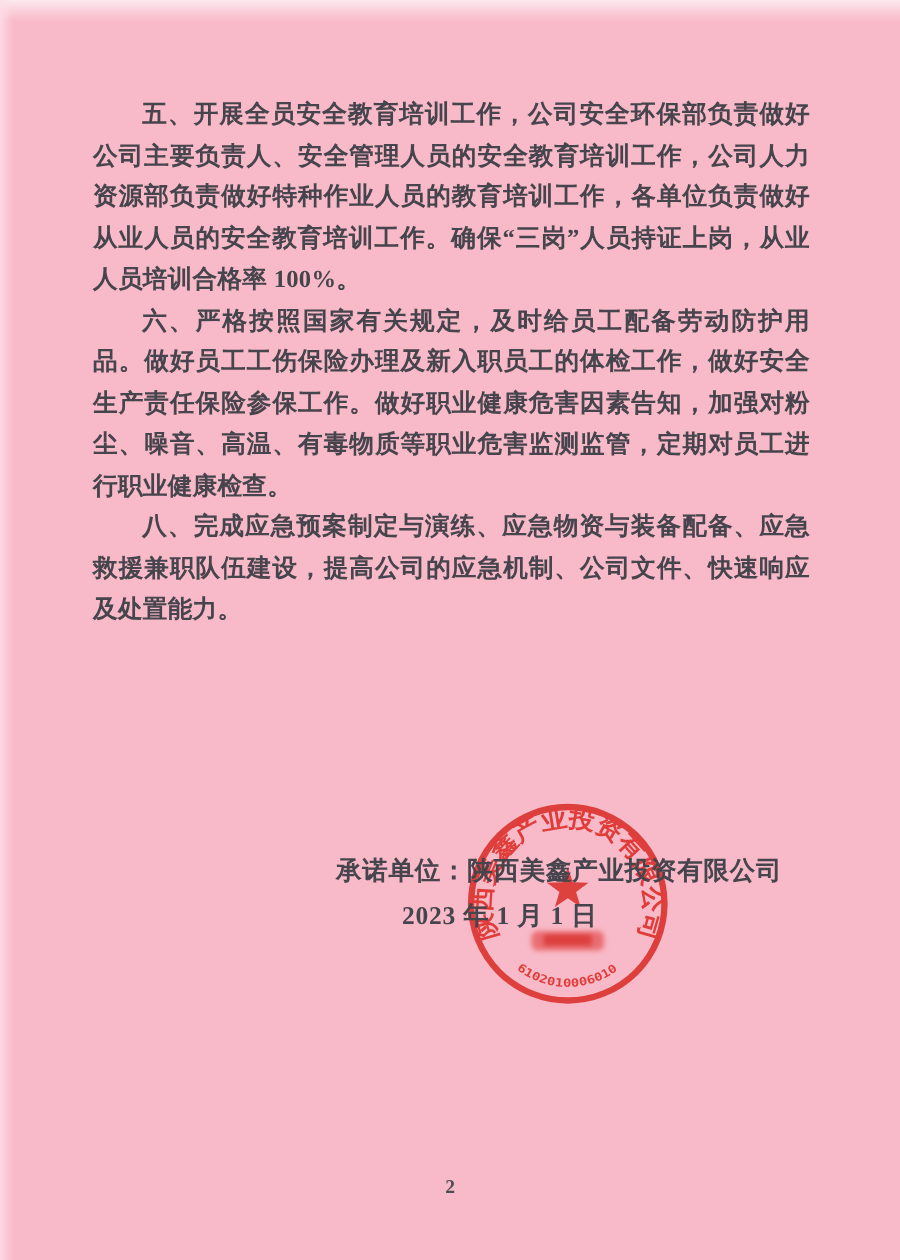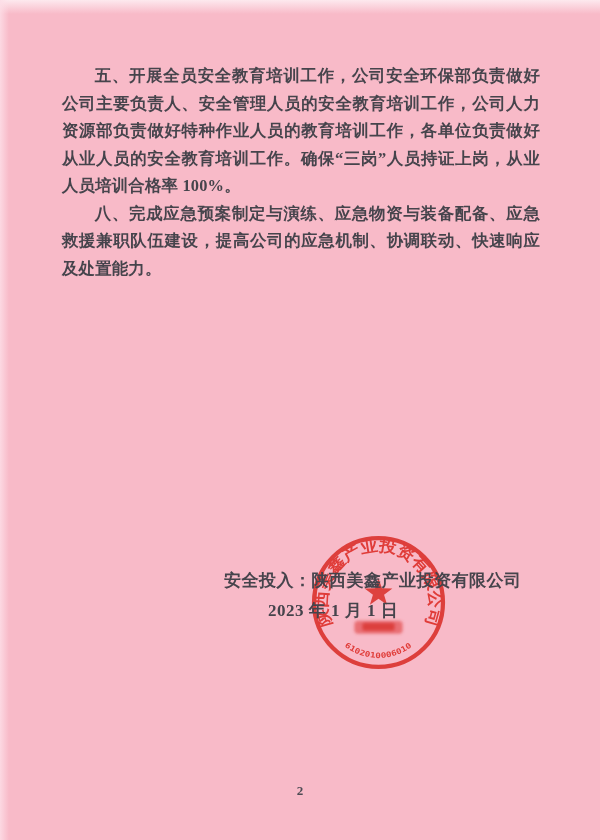--- a/index.html
+++ b/index.html
@@ -90,21 +90,22 @@
 </head>
 <body>
 
 <div class="page">
 
   <div class="scan-edge-top"></div>
   <div class="scan-edge-left"></div>
 
   <div class="body-text">
     <p>五、开展全员安全教育培训工作，公司安全环保部负责做好公司主要负责人、安全管理人员的安全教育培训工作，公司人力资源部负责做好特种作业人员的教育培训工作，各单位负责做好从业人员的安全教育培训工作。确保“三岗”人员持证上岗，从业人员培训合格率 100%。</p>
-    <p>八、完成应急预案制定与演练、应急物资与装备配备、应急救援兼职队伍建设，提高公司的应急机制、协调联动、快速响应及处置能力。</p>
+    <p>六、严格按照国家有关规定，及时给员工配备劳动防护用品。做好员工工伤保险办理及新入职员工的体检工作，做好安全生产责任保险参保工作。做好职业健康危害因素告知，加强对粉尘、噪音、高温、有毒物质等职业危害监测监管，定期对员工进行职业健康检查。</p>
+    <p>八、完成应急预案制定与演练、应急物资与装备配备、应急救援兼职队伍建设，提高公司的应急机制、公司文件、快速响应及处置能力。</p>
   </div>
 
   <div class="company-seal">
     <svg viewBox="0 0 136 136" xmlns="http://www.w3.org/2000/svg">
       <defs>
         <path id="sealArcTop" d="M 23.8 93.5 A 51 51 0 1 1 112.2 93.5" fill="none"></path>
         <path id="sealArcBottom" d="M 32.6 110.1 A 55 55 0 0 0 103.4 110.1" fill="none"></path>
         <filter id="smudgeBlur" x="-50%" y="-50%" width="200%" height="200%">
           <feGaussianBlur stdDeviation="1.8"></feGaussianBlur>
         </filter>
@@ -118,19 +119,19 @@
         <rect x="44" y="86" width="48" height="13" rx="4" fill="#e5453a" opacity="0.6"></rect>
         <rect x="52" y="88" width="32" height="8" rx="2" fill="#df382e" opacity="0.8"></rect>
       </g>
       <text class="seal-code">
         <textPath href="#sealArcBottom" startOffset="2" textLength="72" lengthAdjust="spacingAndGlyphs">6102010006010</textPath>
       </text>
     </svg>
   </div>
 
   <div class="signature-block">
-    <div><span>安全投入：</span><span>陕西美鑫产业投资有限公司</span></div>
+    <div><span>承诺单位：</span><span>陕西美鑫产业投资有限公司</span></div>
     <div class="signature-date">2023 年 1 月 1 日</div>
   </div>
 
   <div class="page-number">2</div>
 
 </div>
 
 </body></html>

